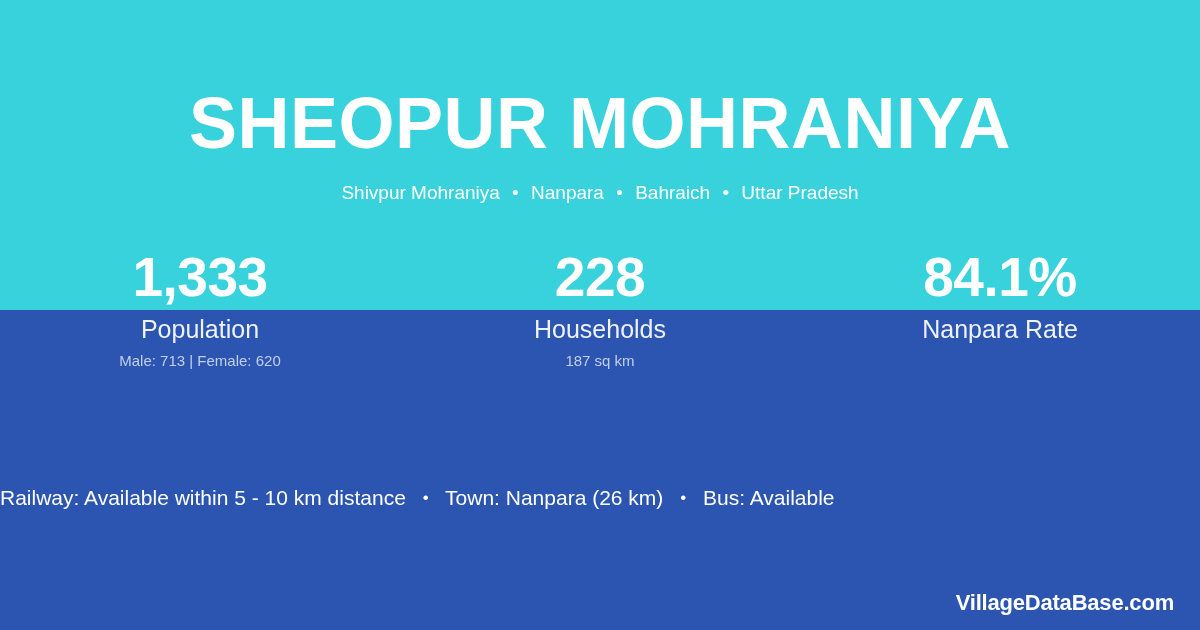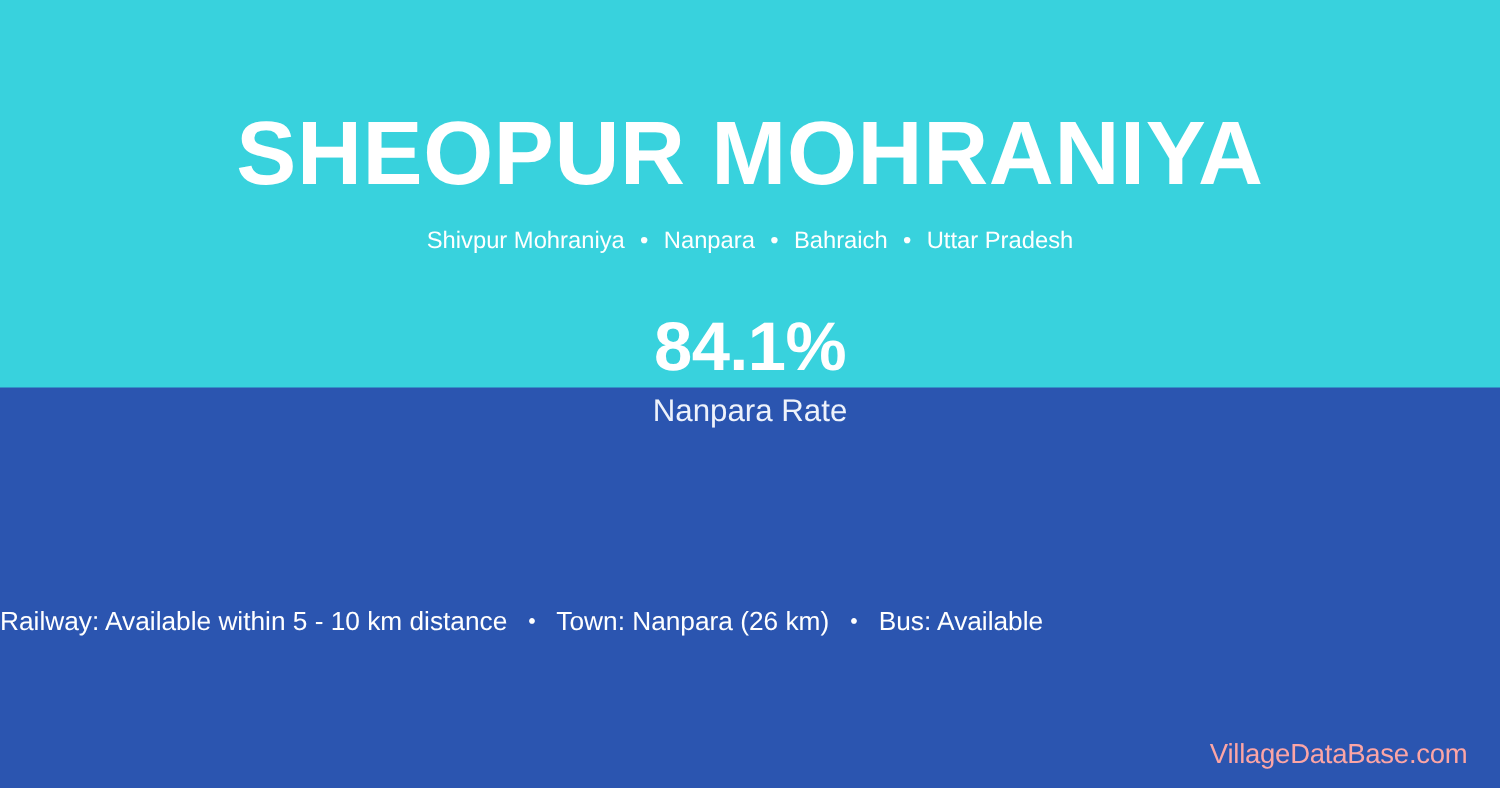--- a/index.html
+++ b/index.html
@@ -126,22 +126,22 @@
     top: -2px;
   }
 
   
   .brand {
     position: absolute;
     right: 26px;
     bottom: 13px;
     font-size: 22px;
     line-height: 28px;
-    font-weight: 400;
-    color: #fca5a5;
+    font-weight: 700;
+    color: #ffffff;
     letter-spacing: -0.2px;
   }
 </style>
 </head>
 <body>
 
 <div class="card">
 
   <div class="top-band"></div>
 
@@ -153,21 +153,31 @@
       <span>Nanpara</span>
       <span class="subtitle-sep">•</span>
       <span>Bahraich</span>
       <span class="subtitle-sep">•</span>
       <span>Uttar Pradesh</span>
     </div>
   </div>
 
   <div class="stats-row">
 
+    <div class="stat-col">
+      <div class="stat-value">1,333</div>
+      <div class="stat-label">Population</div>
+      <div class="stat-sub">Male: 713 | Female: 620</div>
+    </div>
 
+    <div class="stat-col">
+      <div class="stat-value">228</div>
+      <div class="stat-label">Households</div>
+      <div class="stat-sub">187 sq km</div>
+    </div>
 
     <div class="stat-col">
       <div class="stat-value">84.1%</div>
       <div class="stat-label">Nanpara Rate</div>
     </div>
 
   </div>
 
   <div class="info-line">
     <span>Railway: Available within 5 - 10 km distance</span>

